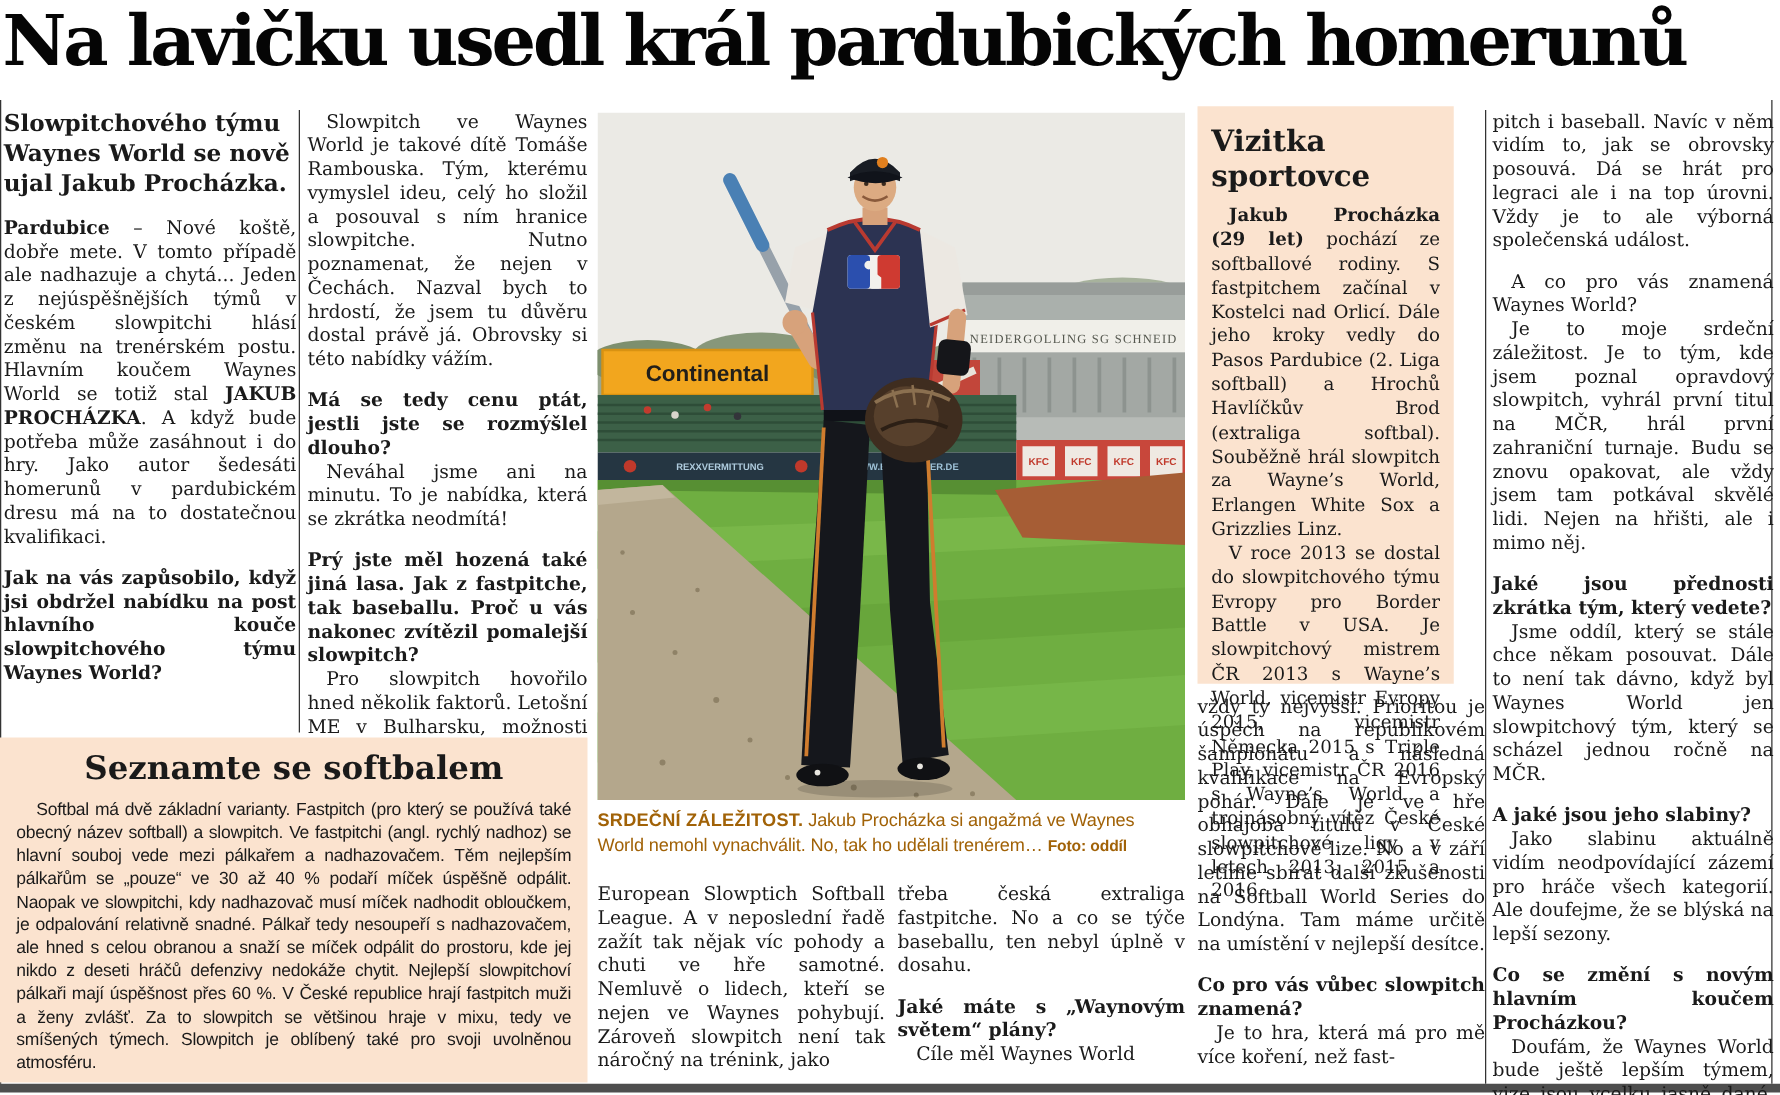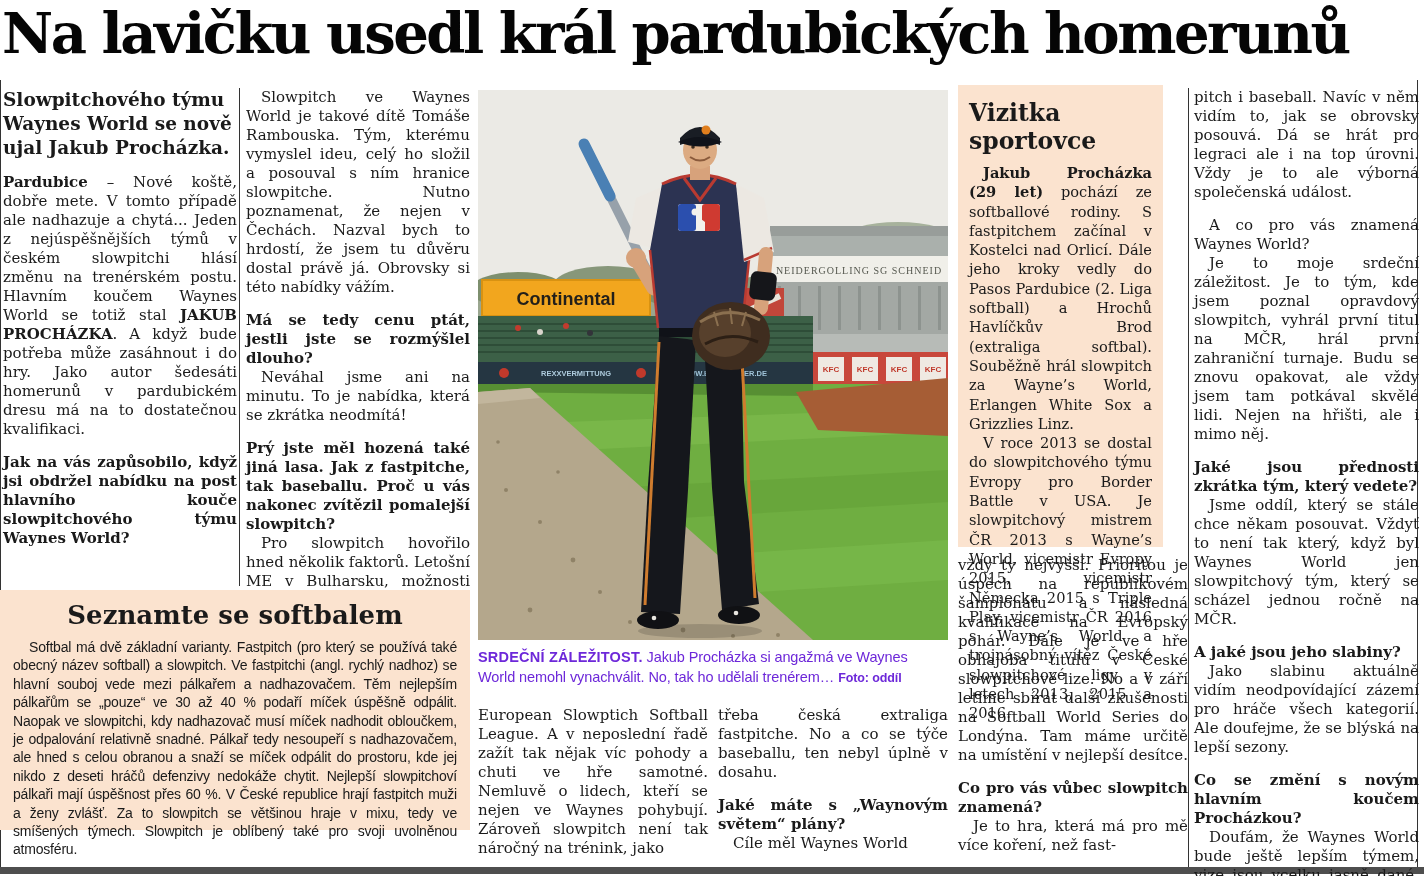--- a/index.html
+++ b/index.html
@@ -31,31 +31,31 @@
 
   #col2{left:246px;top:88px;width:224px;}
   #col5{left:1194px;top:88px;width:225px;}
   #col4-bottom{left:958px;top:556px;width:230px;}
   #under-left{left:478px;top:706px;width:230px;}
   #under-right{left:718px;top:706px;width:230px;}
 
   #photo-block{position:absolute;left:478px;top:90px;width:470px;}
   #photo-block svg{display:block;}
   .caption{font-family:"Liberation Sans",sans-serif;font-size:14.5px;line-height:20px;
-        letter-spacing:-.1px;margin-top:7px;text-align:left;color:#6d28d9;}
+        letter-spacing:-.1px;margin-top:7px;text-align:left;color:#a16207;}
   .caption .label{font-weight:bold;letter-spacing:.2px;}
   .caption .credit{font-weight:bold;font-size:12.5px;}
 
   .peach-box{position:absolute;background:#fbe3cf;box-sizing:border-box;}
   #vizitka{left:958px;top:85px;width:205px;height:462px;padding:10px 11px 0 11px;}
   #vizitka h2{margin:4px 0 8px 0;font-size:23.5px;line-height:28px;font-weight:bold;
         font-family:"DejaVu Serif",serif;text-align:left;}
   #vizitka p{margin:0;font-size:14.6px;line-height:19.3px;text-align:justify;text-indent:14px;}
 
-  #softball{left:0;top:590px;width:470px;height:240px;padding:6px 13px 12px 13px;}
+  #softball{left:0;top:590px;width:470px;height:276px;padding:6px 13px 12px 13px;}
   #softball h2{margin:4px 0 8px 0;font-size:26px;line-height:30px;font-weight:bold;
         font-family:"DejaVu Serif",serif;text-align:center;}
   #softball p{margin:0;font-family:"Liberation Sans",sans-serif;font-size:14px;
         line-height:18.4px;letter-spacing:-.2px;text-align:justify;text-indent:16px;}
 </style>
 </head>
 <body>
 
 <div id="page">
 
@@ -262,21 +262,21 @@
     <p class="noindent">vždy ty nejvyšší. Prioritou je úspěch na republikovém šampionátu a následná kvalifikace na Evropský pohár. Dále je ve hře obhajoba titulu v České slowpitchové lize. No a v září letíme sbírat další zkušenosti na Softball World Series do Londýna. Tam máme určitě na umístění v nejlepší desítce.</p>
     <p class="q">Co pro vás vůbec slowpitch znamená?</p>
     <p class="para">Je to hra, která má pro mě více koření, než fast-</p>
   </div>
 
   <div class="col" id="col5">
     <p class="noindent">pitch i baseball. Navíc v něm vidím to, jak se obrovsky posouvá. Dá se hrát pro legraci ale i na top úrovni. Vždy je to ale výborná společenská událost.</p>
     <p class="q-plain">A co pro vás znamená Waynes World?</p>
     <p class="para">Je to moje srdeční záležitost. Je to tým, kde jsem poznal opravdový slowpitch, vyhrál první titul na MČR, hrál první zahraniční turnaje. Budu se znovu opakovat, ale vždy jsem tam potkával skvělé lidi. Nejen na hřišti, ale i mimo něj.</p>
     <p class="q">Jaké jsou přednosti zkrátka tým, který vedete?</p>
-    <p class="para">Jsme oddíl, který se stále chce někam posouvat. Vždyť to není tak který, když byl Waynes World jen slowpitchový tým, který se scházel jednou ročně na MČR.</p>
+    <p class="para">Jsme oddíl, který se stále chce někam posouvat. Dále to není tak dávno, když byl Waynes World jen slowpitchový tým, který se scházel jednou ročně na MČR.</p>
     <p class="q">A jaké jsou jeho slabiny?</p>
     <p class="para">Jako slabinu aktuálně vidím neodpovídající zázemí pro hráče všech kategorií. Ale doufejme, že se blýská na lepší sezony.</p>
     <p class="q">Co se změní s novým hlavním koučem Procházkou?</p>
     <p class="para">Doufám, že Waynes World bude ještě lepším týmem, vize jsou vcelku jasně dané. Rozhodně se ale nezmění jeho myšlenka.</p>
   </div>
 
   <div class="peach-box" id="softball">
     <h2>Seznamte se softbalem</h2>
     <p>Softbal má dvě základní varianty. Fastpitch (pro který se používá také obecný název softball) a slowpitch. Ve fastpitchi (angl. rychlý nadhoz) se hlavní souboj vede mezi pálkařem a nadhazovačem. Těm nejlepším pálkařům se „pouze“ ve 30 až 40 % podaří míček úspěšně odpálit. Naopak ve slowpitchi, kdy nadhazovač musí míček nadhodit obloučkem, je odpalování relativně snadné. Pálkař tedy nesoupeří s nadhazovačem, ale hned s celou obranou a snaží se míček odpálit do prostoru, kde jej nikdo z deseti hráčů defenzivy nedokáže chytit. Nejlepší slowpitchoví pálkaři mají úspěšnost přes 60 %. V České republice hrají fastpitch muži a ženy zvlášť. Za to slowpitch se většinou hraje v mixu, tedy ve smíšených týmech. Slowpitch je oblíbený také pro svoji uvolněnou atmosféru.</p>
   </div>

